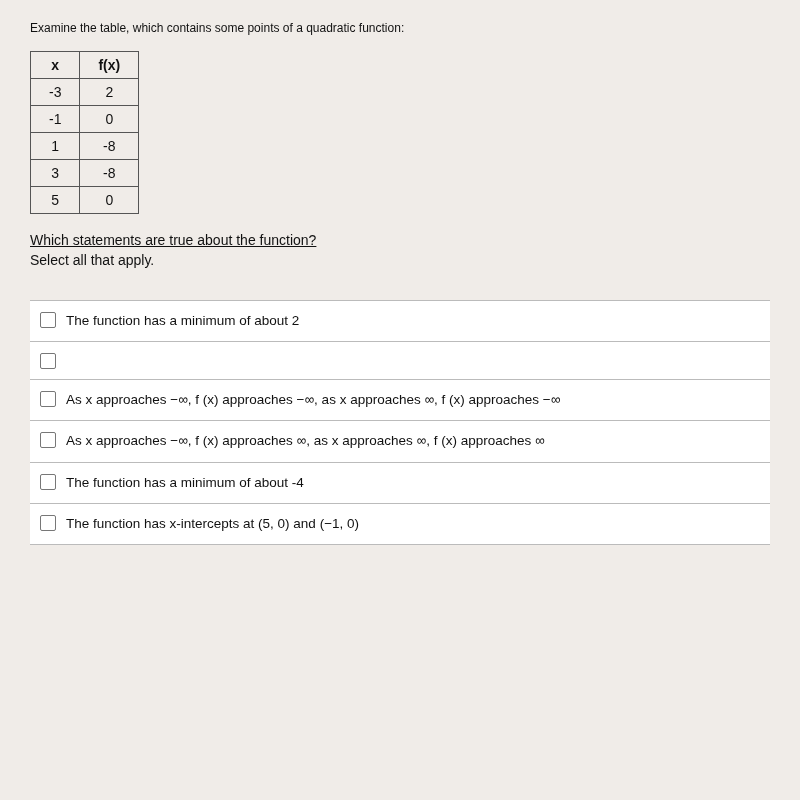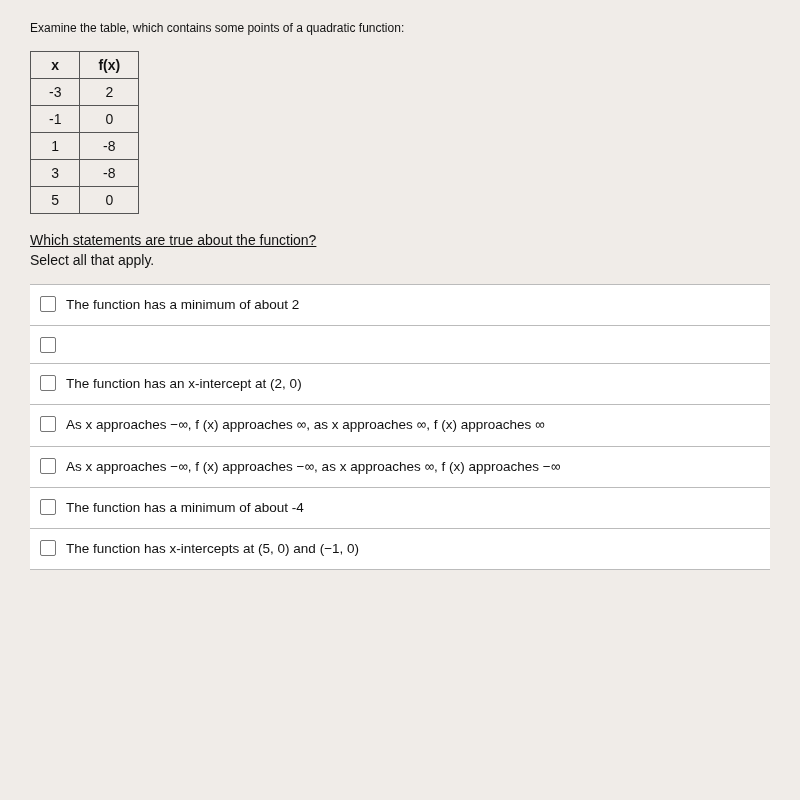--- a/index.html
+++ b/index.html
@@ -42,21 +42,21 @@
     }
 
     .which-statement {
       font-size: 14px;
       margin-bottom: 4px;
       text-decoration: underline;
     }
 
     .select-all {
       font-size: 14px;
-      margin-bottom: 16px;
+      margin-bottom: 32px;
     }
 
     .option-row {
       display: flex;
       align-items: flex-start;
       padding: 10px 10px;
       border-bottom: 1px solid #bbb;
       background: #fff;
       gap: 10px;
     }
@@ -122,29 +122,25 @@
 <div id="options-container">
 <div class="option-row">
       <div class="checkbox-box"></div>
       <span class="option-text">The function has a minimum of about 2</span>
     </div>
     <div class="option-row">
       <div class="checkbox-box"></div>
     </div>
     <div class="option-row">
       <div class="checkbox-box"></div>
-      <span class="option-text">The function has an x-intercept at (2, 0)</span>
+      <span class="option-text">As x approaches −∞, f (x) approaches −∞, as x approaches ∞, f (x) approaches −∞</span>
     </div>
     <div class="option-row">
       <div class="checkbox-box"></div>
       <span class="option-text">As x approaches −∞, f (x) approaches ∞, as x approaches ∞, f (x) approaches ∞</span>
-    </div>
-    <div class="option-row">
-      <div class="checkbox-box"></div>
-      <span class="option-text">As x approaches −∞, f (x) approaches −∞, as x approaches ∞, f (x) approaches −∞</span>
     </div>
     <div class="option-row">
       <div class="checkbox-box"></div>
       <span class="option-text">The function has a minimum of about -4</span>
     </div>
     <div class="option-row">
       <div class="checkbox-box"></div>
       <span class="option-text">The function has x-intercepts at (5, 0) and (−1, 0)</span>
     </div>
   </div>

